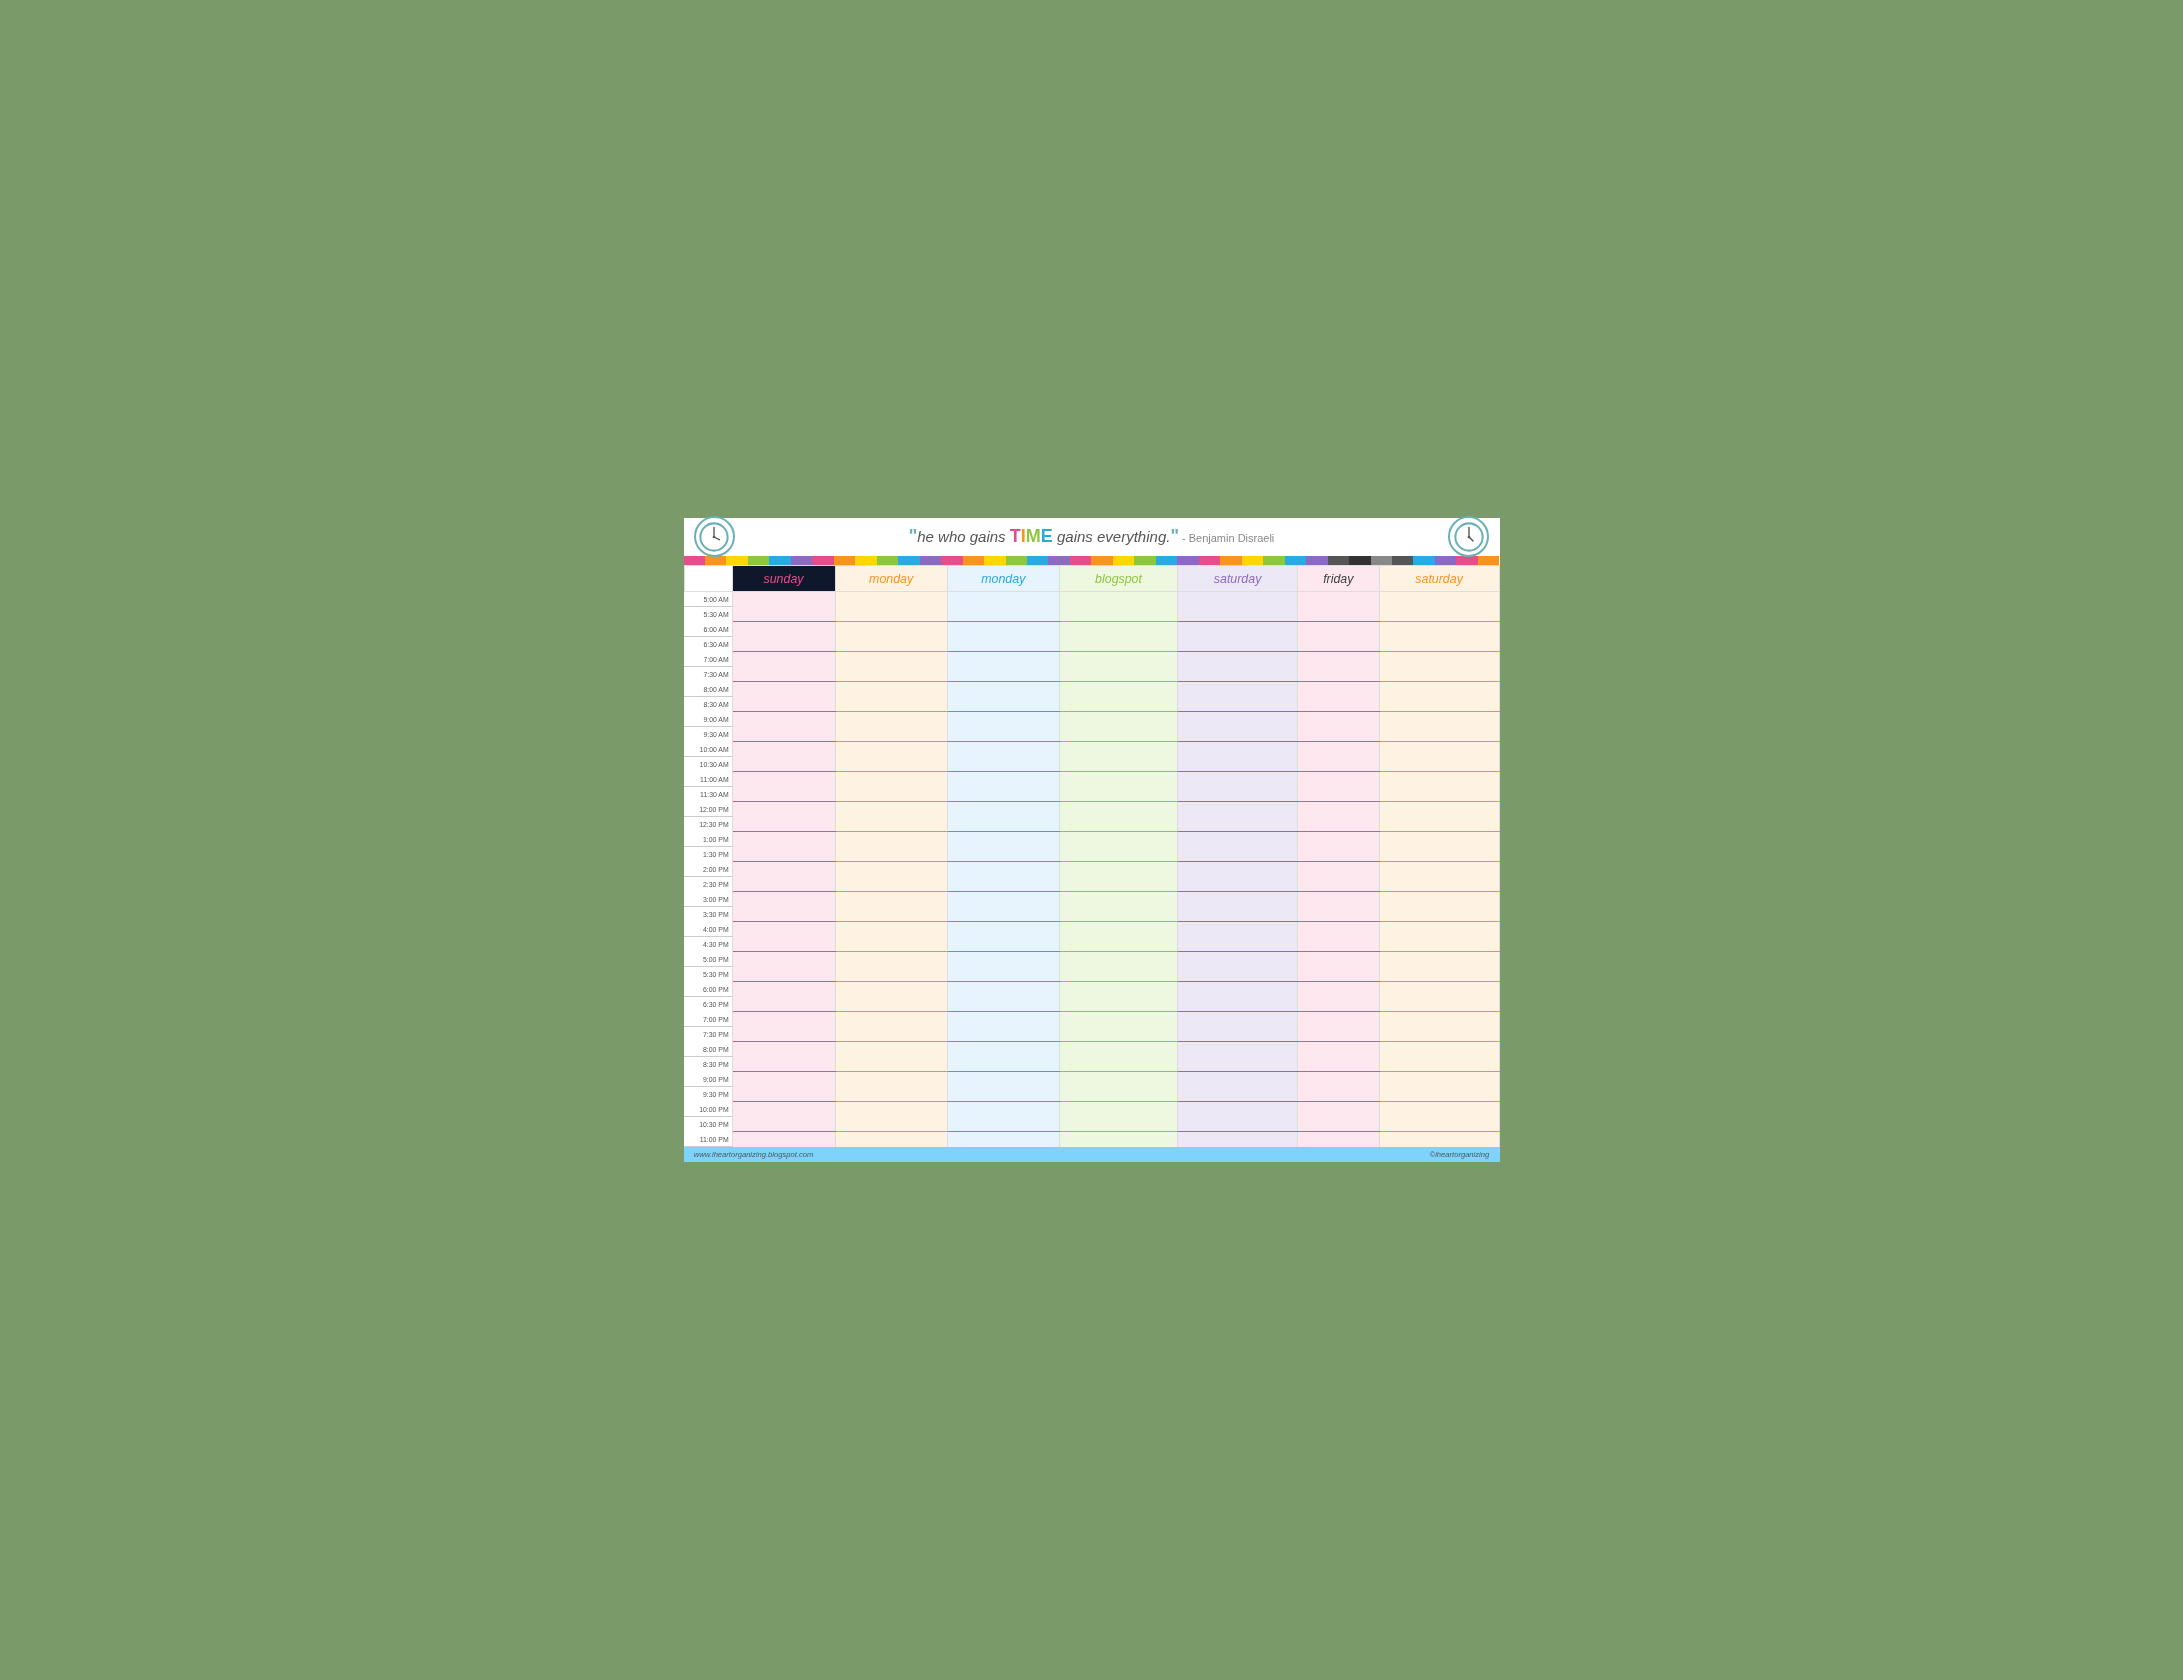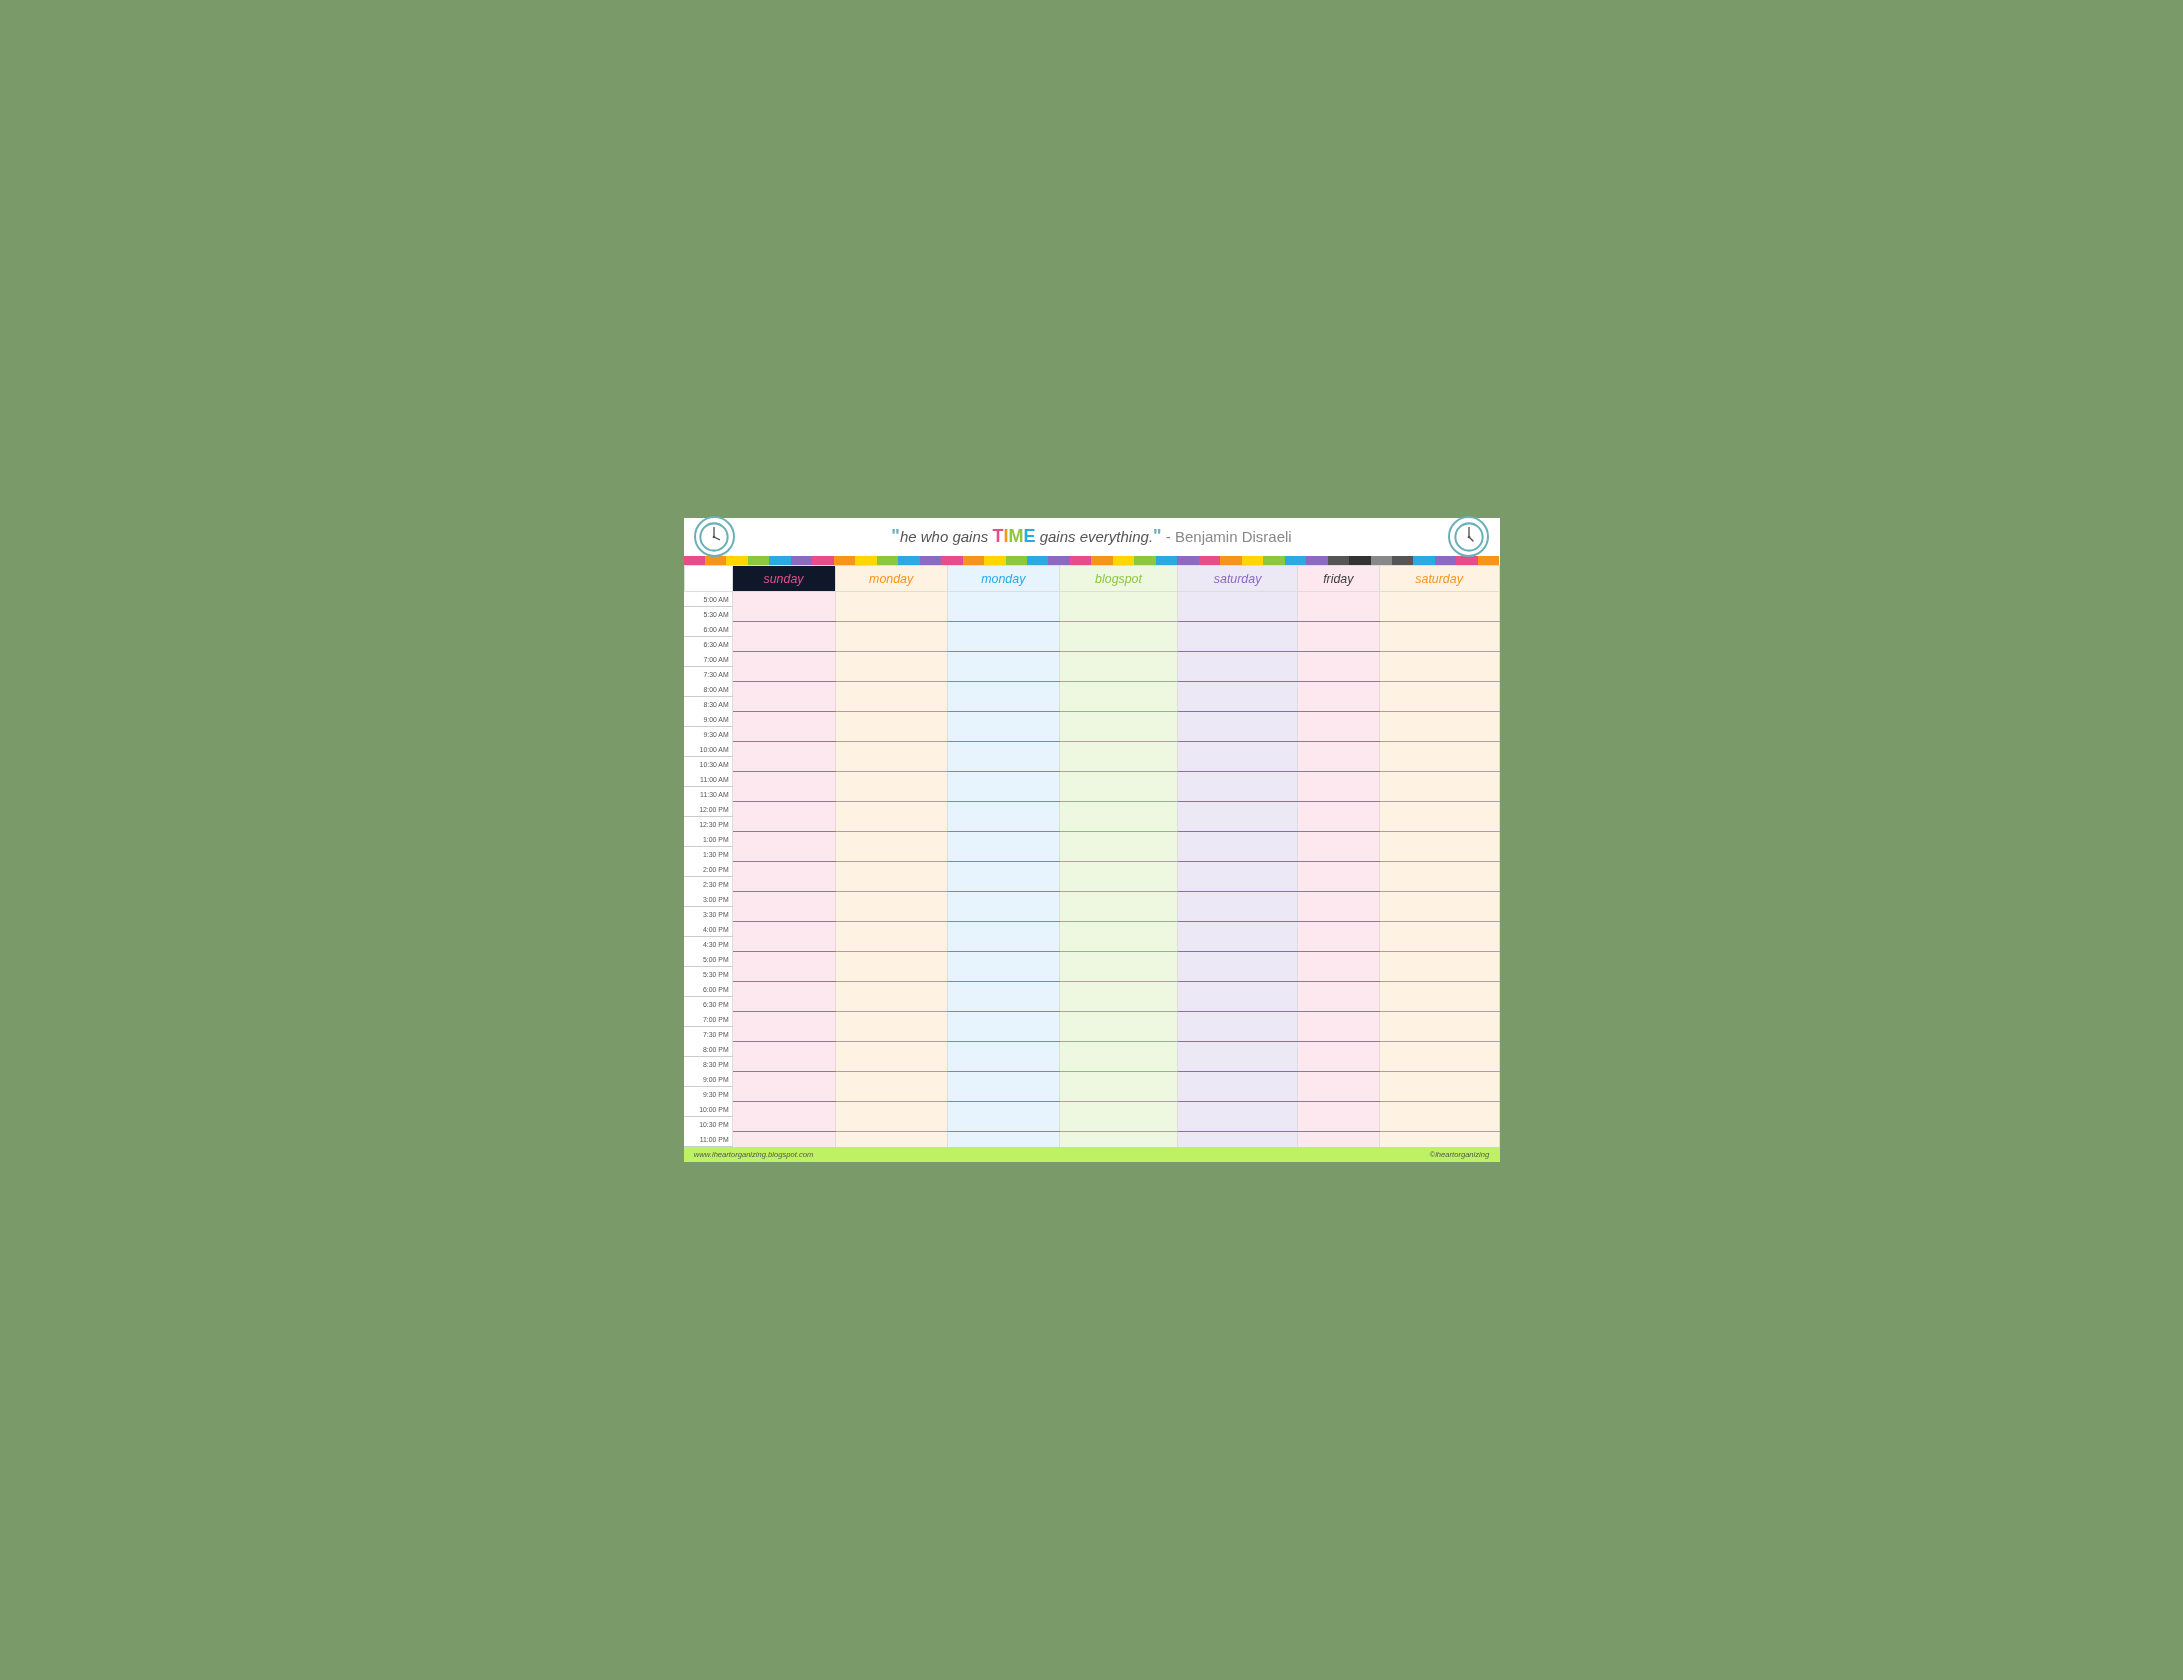--- a/index.html
+++ b/index.html
@@ -123,21 +123,21 @@
     .row-half .col-monday { border-bottom-color: #f7941d; }
     .row-half .col-tuesday { border-bottom-color: #29abe2; }
     .row-half .col-wednesday { border-bottom-color: #8dc63f; }
     .row-half .col-thursday { border-bottom-color: #8b6abf; }
     .row-half .col-friday { border-bottom-color: #e74c8b; }
     .row-half .col-saturday { border-bottom-color: #f7941d; }
     .row-main .time-cell { border-bottom: 0.7px solid #ccc; }
     .row-half .time-cell { border-bottom: none; }
     
     .footer {
-      background: #bef264;
+      background: #7dd3fc;
       padding: 2.8px 10.3px;
       display: flex;
       justify-content: space-between;
       align-items: center;
       font-size: 7.6px;
       color: #555;
       font-style: italic;
     }
   </style>
 </head>
@@ -148,21 +148,21 @@
   <div class="header">
     <div class="clock clock-left">
       <svg viewBox="0 0 44 44">
         <circle cx="22" cy="22" r="20" fill="white" stroke="#6ab0b8" stroke-width="3"></circle>
         <line x1="22" y1="8" x2="22" y2="22" stroke="#555" stroke-width="2" stroke-linecap="round"></line>
         <line x1="22" y1="22" x2="30" y2="26" stroke="#555" stroke-width="2" stroke-linecap="round"></line>
         <circle cx="22" cy="22" r="2" fill="#555"></circle>
       </svg>
     </div>
     <div class="header-text">
-      <span class="quote-mark">"</span><span>he who gains </span><span class="time-word"><span class="t-letter">T</span><span class="i-letter">I</span><span class="m-letter">M</span><span class="e-letter">E</span></span><span> gains everything.</span><span class="quote-mark">"</span><span style="font-size:15px; font-style:normal; color:#888;"> - Benjamin Disraeli</span>
+      <span class="quote-mark">"</span><span>he who gains </span><span class="time-word"><span class="t-letter">T</span><span class="i-letter">I</span><span class="m-letter">M</span><span class="e-letter">E</span></span><span> gains everything.</span><span class="quote-mark">"</span><span style="font-size:11px; font-style:normal; color:#888;"> - Benjamin Disraeli</span>
     </div>
     <div class="clock clock-right">
       <svg viewBox="0 0 44 44">
         <circle cx="22" cy="22" r="20" fill="white" stroke="#6ab0b8" stroke-width="3"></circle>
         <line x1="22" y1="8" x2="22" y2="22" stroke="#555" stroke-width="2" stroke-linecap="round"></line>
         <line x1="22" y1="22" x2="28" y2="28" stroke="#555" stroke-width="2" stroke-linecap="round"></line>
         <circle cx="22" cy="22" r="2" fill="#555"></circle>
       </svg>
     </div>
   </div>

